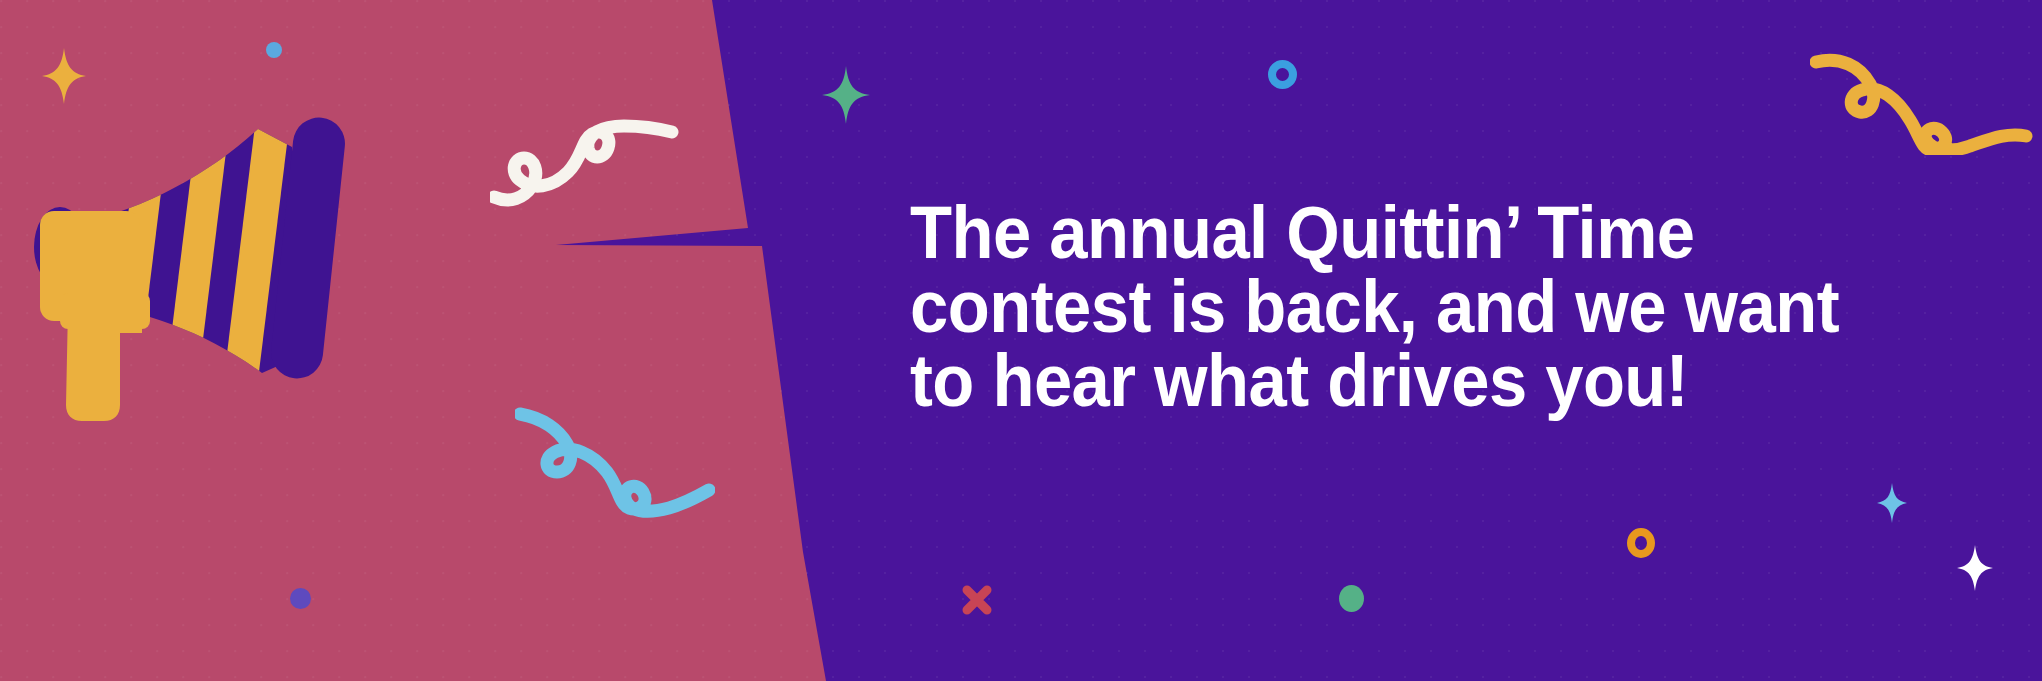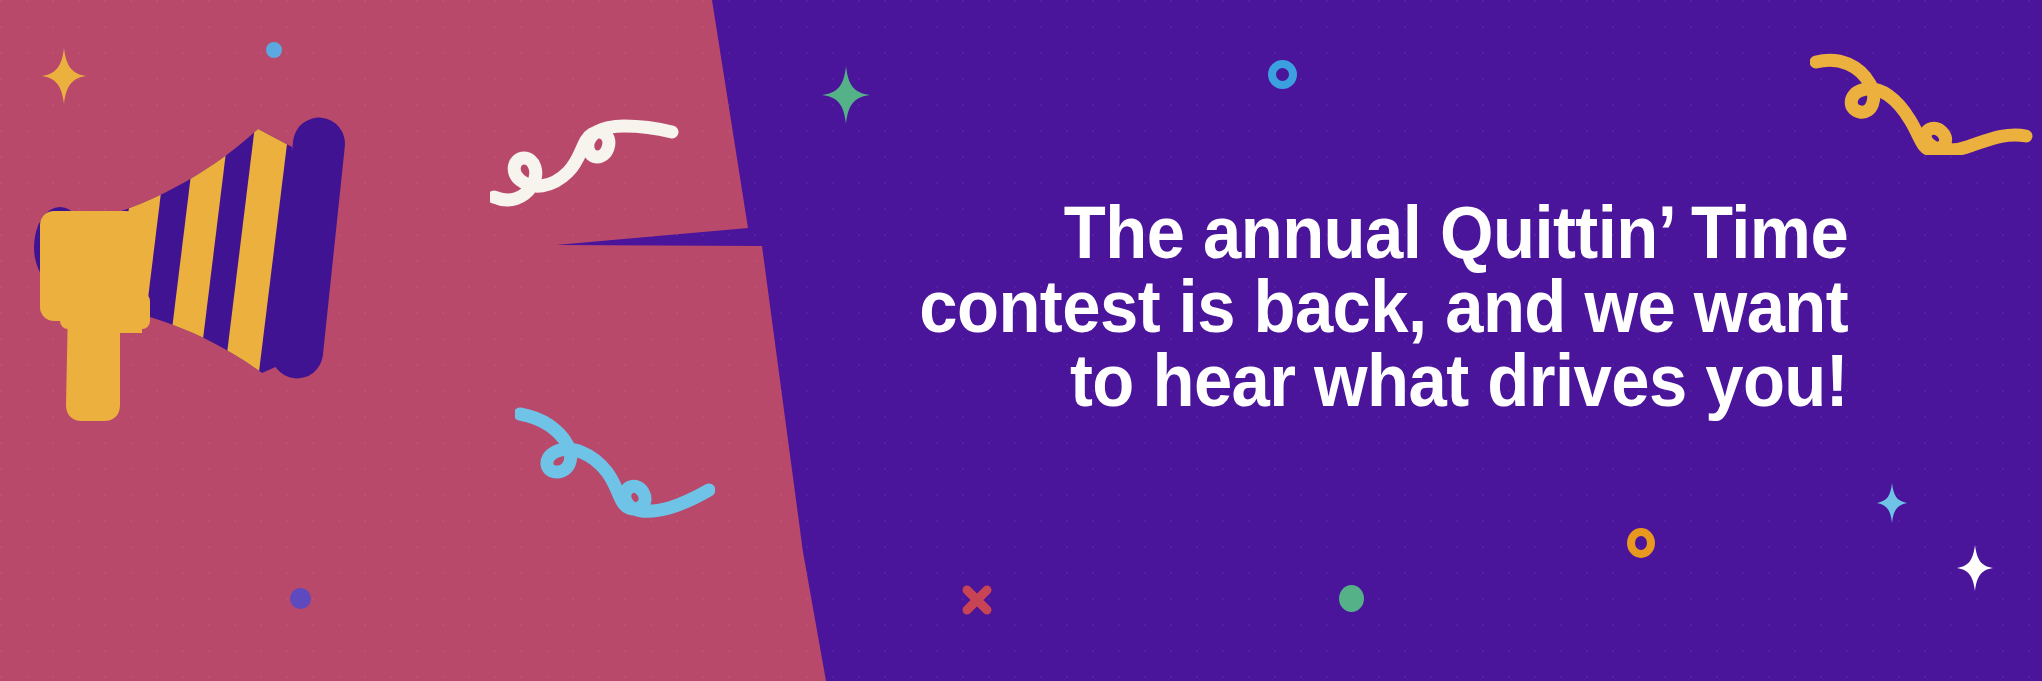--- a/index.html
+++ b/index.html
@@ -67,24 +67,23 @@
   .dot {
     border-radius: 50%;
   }
   .ring {
     border-radius: 50%;
     box-sizing: border-box;
   }
   
   #headline-wrap {
     position: absolute;
-    left: 881px;
+    left: 910px;
     top: 196px;
     width: 1040px;
-    text-align: right;
   }
   #headline {
     margin: 0;
     color: #FFFFFF;
     font-family: "Liberation Sans", sans-serif;
     font-size: 74px;
     line-height: 1.0;
     font-weight: bold;
     letter-spacing: -0.6px;
     transform: scaleX(0.93);

